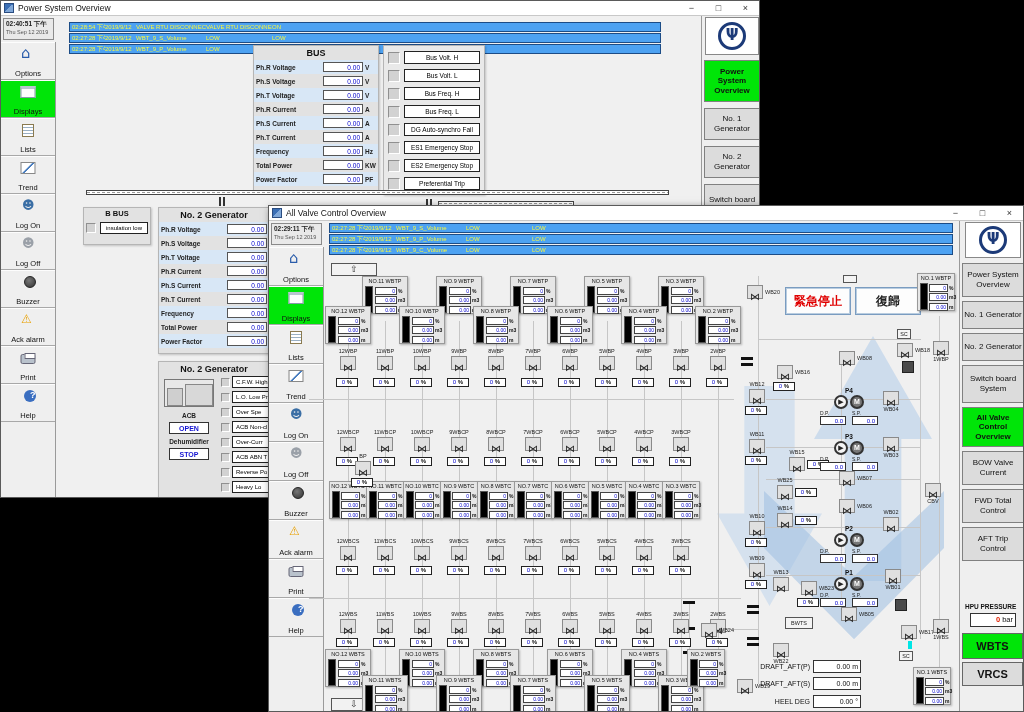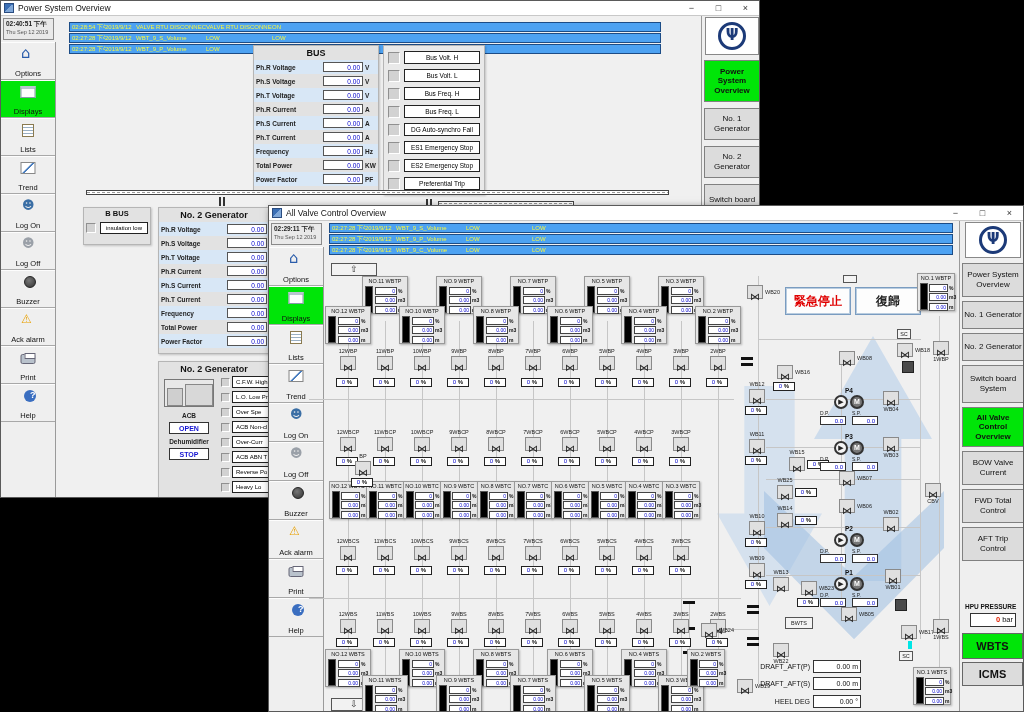--- a/index.html
+++ b/index.html
@@ -516,21 +516,21 @@
             <div class="nav-btn" style="left: 2px; top: 230px; width: 62px; height: 34px;">BOW Valve Current</div>
             <div class="nav-btn" style="left: 2px; top: 268px; width: 62px; height: 34px;">FWD Total Control</div>
             <div class="nav-btn" style="left: 2px; top: 306px; width: 62px; height: 34px;">AFT Trip Control</div>
           </div>
         <div class="hpu-label" style="left:5px;top:382px;">HPU PRESSURE</div>
         <div class="hpu-field" style="left:10px;top:392px;width:46px;height:14px;">
           <span class="v">0</span>
           <span class="u">bar</span>
         </div>
         <div class="sysbtn green" style="left:2px;top:412px;width:61px;height:26px;">WBTS</div>
-        <div class="sysbtn" style="left:2px;top:441px;width:61px;height:24px;">ICMS</div>
+        <div class="sysbtn" style="left:2px;top:441px;width:61px;height:24px;">VRCS</div>
       </div>
 
       <div class="canvas" id="w2-canvas" style="left:0;top:0;width:690px;height:492px;">
         <div class="wm" style="left:545px;top:115px;width:118px;height:245px;
              background:#b0cce9;clip-path:polygon(50% 0,100% 42%,74% 42%,74% 100%,26% 100%,26% 42%,0 42%);"></div>
         <div class="wm" style="left:448px;top:165px;width:105px;height:220px;
              background:#c0d6ed;clip-path:polygon(50% 100%,100% 58%,74% 58%,74% 0,26% 0,26% 58%,0 58%);"></div>
         <div class="wm" style="left:495px;top:270px;width:180px;height:190px;
              background:#9fc0e2;clip-path:polygon(0 0,50% 45%,100% 0,100% 30%,50% 78%,0 30%);"></div>
       <div class="pipe" style="left: 79px; top: 100px; width: 1px; height: 360px;"></div>

